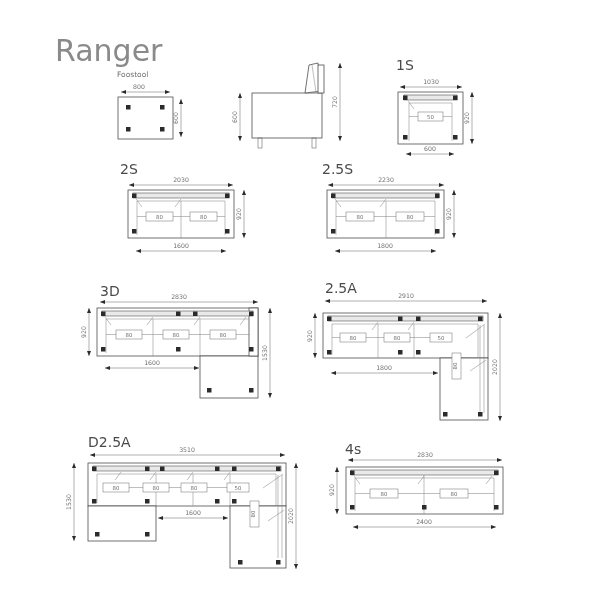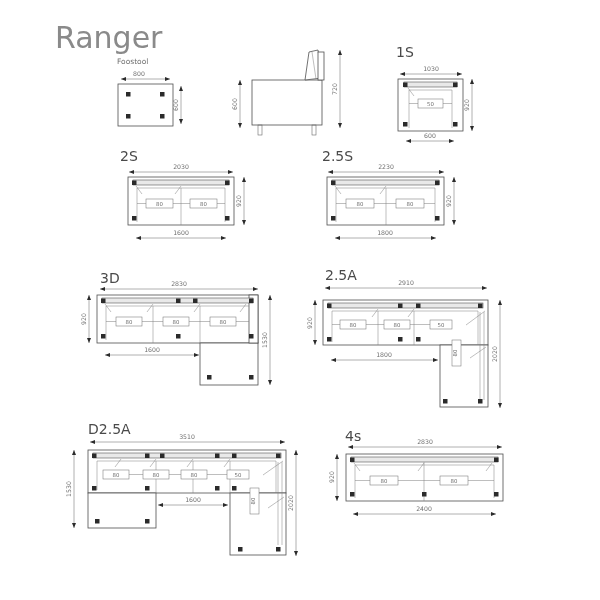--- a/index.html
+++ b/index.html
@@ -4,21 +4,21 @@
 <style>
   html,body{margin:0;padding:0;}
   body{
     width:600px;height:600px;
     background:#ffffff;
     font-family:"DejaVu Sans", sans-serif;
     color:#6b6b6b;
     overflow:hidden;
     position:relative;
   }
-  #sheet{position:absolute;inset:0;}
+  #sheet{position:absolute;inset:0;margin-top:13px;}
   svg{display:block;}
   .ttl{font-family:"DejaVu Sans",sans-serif;font-size:30px;fill:#8a8a8a;font-weight:400;}
   .mdl{font-family:"DejaVu Sans",sans-serif;font-size:14px;fill:#4a4a4a;}
   .cap{font-family:"DejaVu Sans",sans-serif;font-size:7.5px;fill:#6f6f6f;}
   .dim{font-family:"DejaVu Sans",sans-serif;font-size:6.2px;fill:#6f6f6f;}
   .cush{font-family:"DejaVu Sans",sans-serif;font-size:5.4px;fill:#6f6f6f;}
   .ol{fill:#ffffff;stroke:#4f4f4f;stroke-width:0.8;}
   .ol2{fill:none;stroke:#6a6a6a;stroke-width:0.6;}
   .thin{fill:none;stroke:#7d7d7d;stroke-width:0.5;}
   .rail{fill:#e9e9e9;stroke:#555;stroke-width:0.6;}

